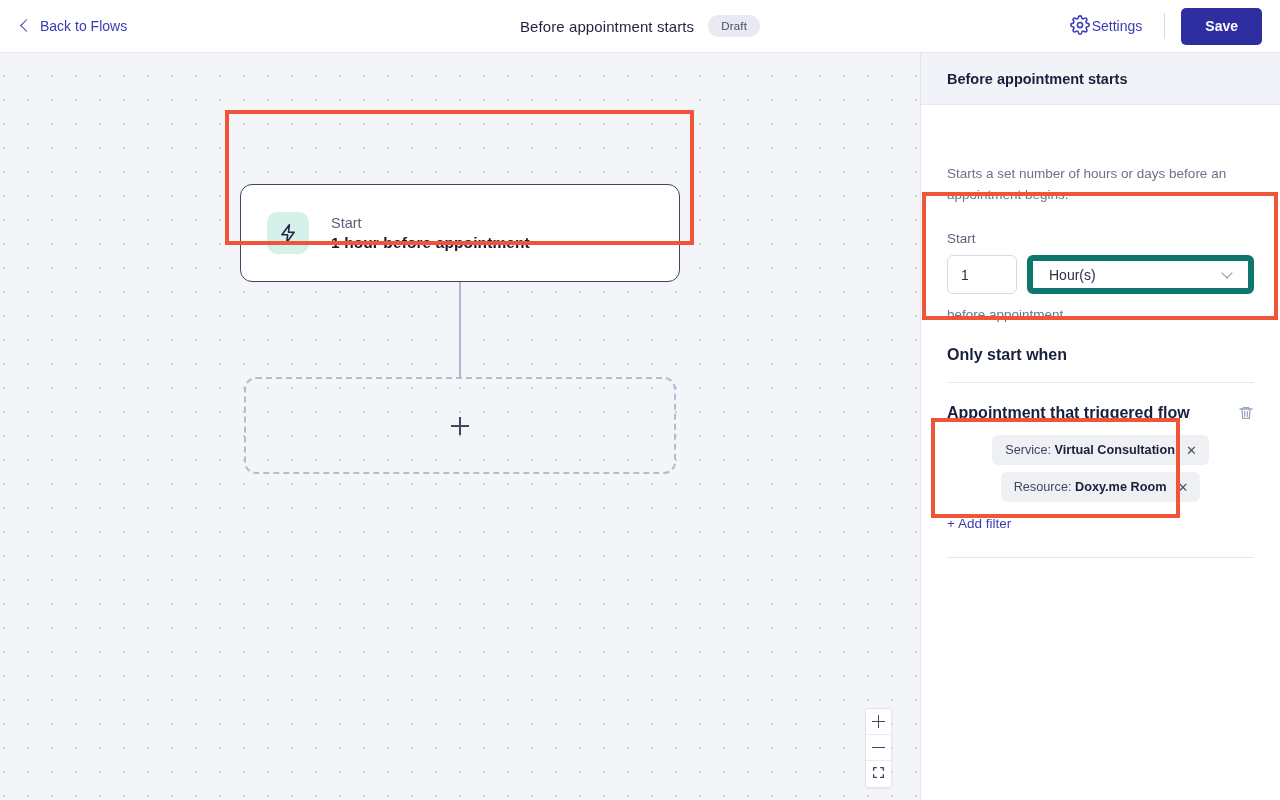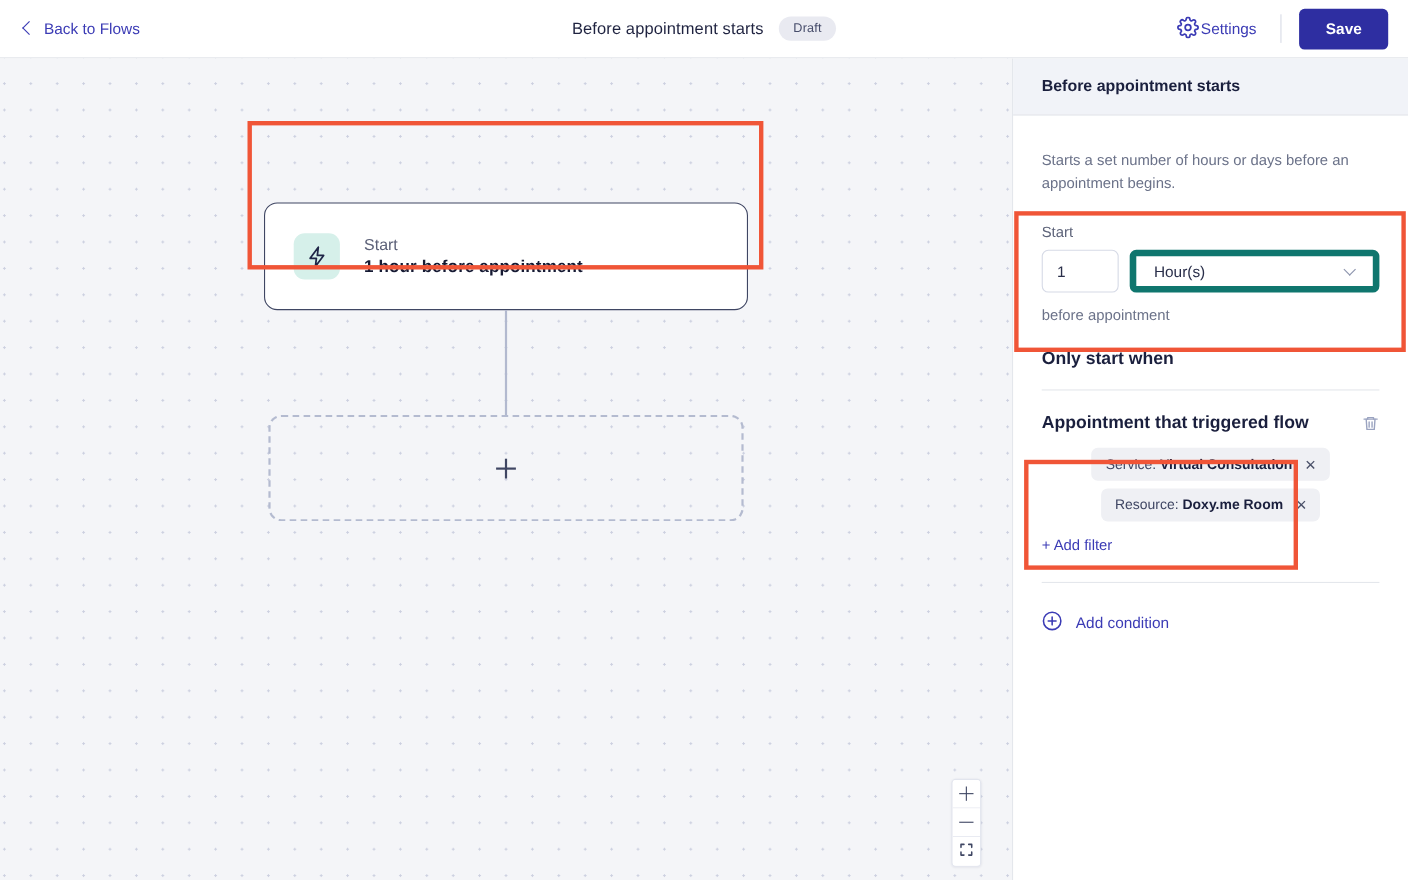--- a/index.html
+++ b/index.html
@@ -133,21 +133,21 @@
   }
   .panel-header {
     height: 52px; min-height: 52px;
     background: #f1f3f8;
     border-bottom: 1px solid #e4e7ec;
     display: flex; align-items: center;
     padding: 0 26px;
   }
   .panel-header h2 { font-size: 14.5px; color: #1a1f3d; font-weight: 700; }
   .panel-body { padding: 30px 26px 0 26px; flex: 1; overflow: hidden; }
-  .desc { font-size: 13.5px; line-height: 21px; color: #6b7289; margin-bottom: 26px; }
+  .desc { font-size: 13.5px; line-height: 21px; color: #6b7289; margin-bottom: 26px; margin-top: 28px; }
 
   .field-label { font-size: 13.5px; color: #5d6379; margin-bottom: 9px; }
   .field-row { display: flex; gap: 10px; align-items: center; }
   .num-input {
     width: 70px; height: 39px;
     border: 1px solid #d6dae6; border-radius: 6px;
     font-family: inherit; font-size: 14px; color: #2a2f4a;
     padding: 0 13px; background: #fff;
   }
   .select-box {
@@ -318,29 +318,20 @@
             <span class="chip-x">✕</span>
           </div>
         </div>
 
         <div style="height:14px"></div>
         <div class="add-filter">+ Add filter</div>
 
         <div class="hr" style="margin-top:26px"></div>
 
         <div style="height:25px"></div>
-        <div class="add-cond">
-          <span>
-            <svg width="19" height="19" viewBox="0 0 24 24" fill="none" stroke="#3b3bb5" stroke-width="1.8" stroke-linecap="round">
-              <circle cx="12" cy="12" r="10"></circle>
-              <path d="M12 7.5v9M7.5 12h9"></path>
-            </svg>
-          </span>
-          <span>Add condition</span>
-        </div>
       </div>
     </aside>
   </div>
 
   <div class="hl" id="hl-node"></div>
   <div class="hl" id="hl-start"></div>
   <div class="hl" id="hl-chips"></div>
 </div>
 
 </body></html>

